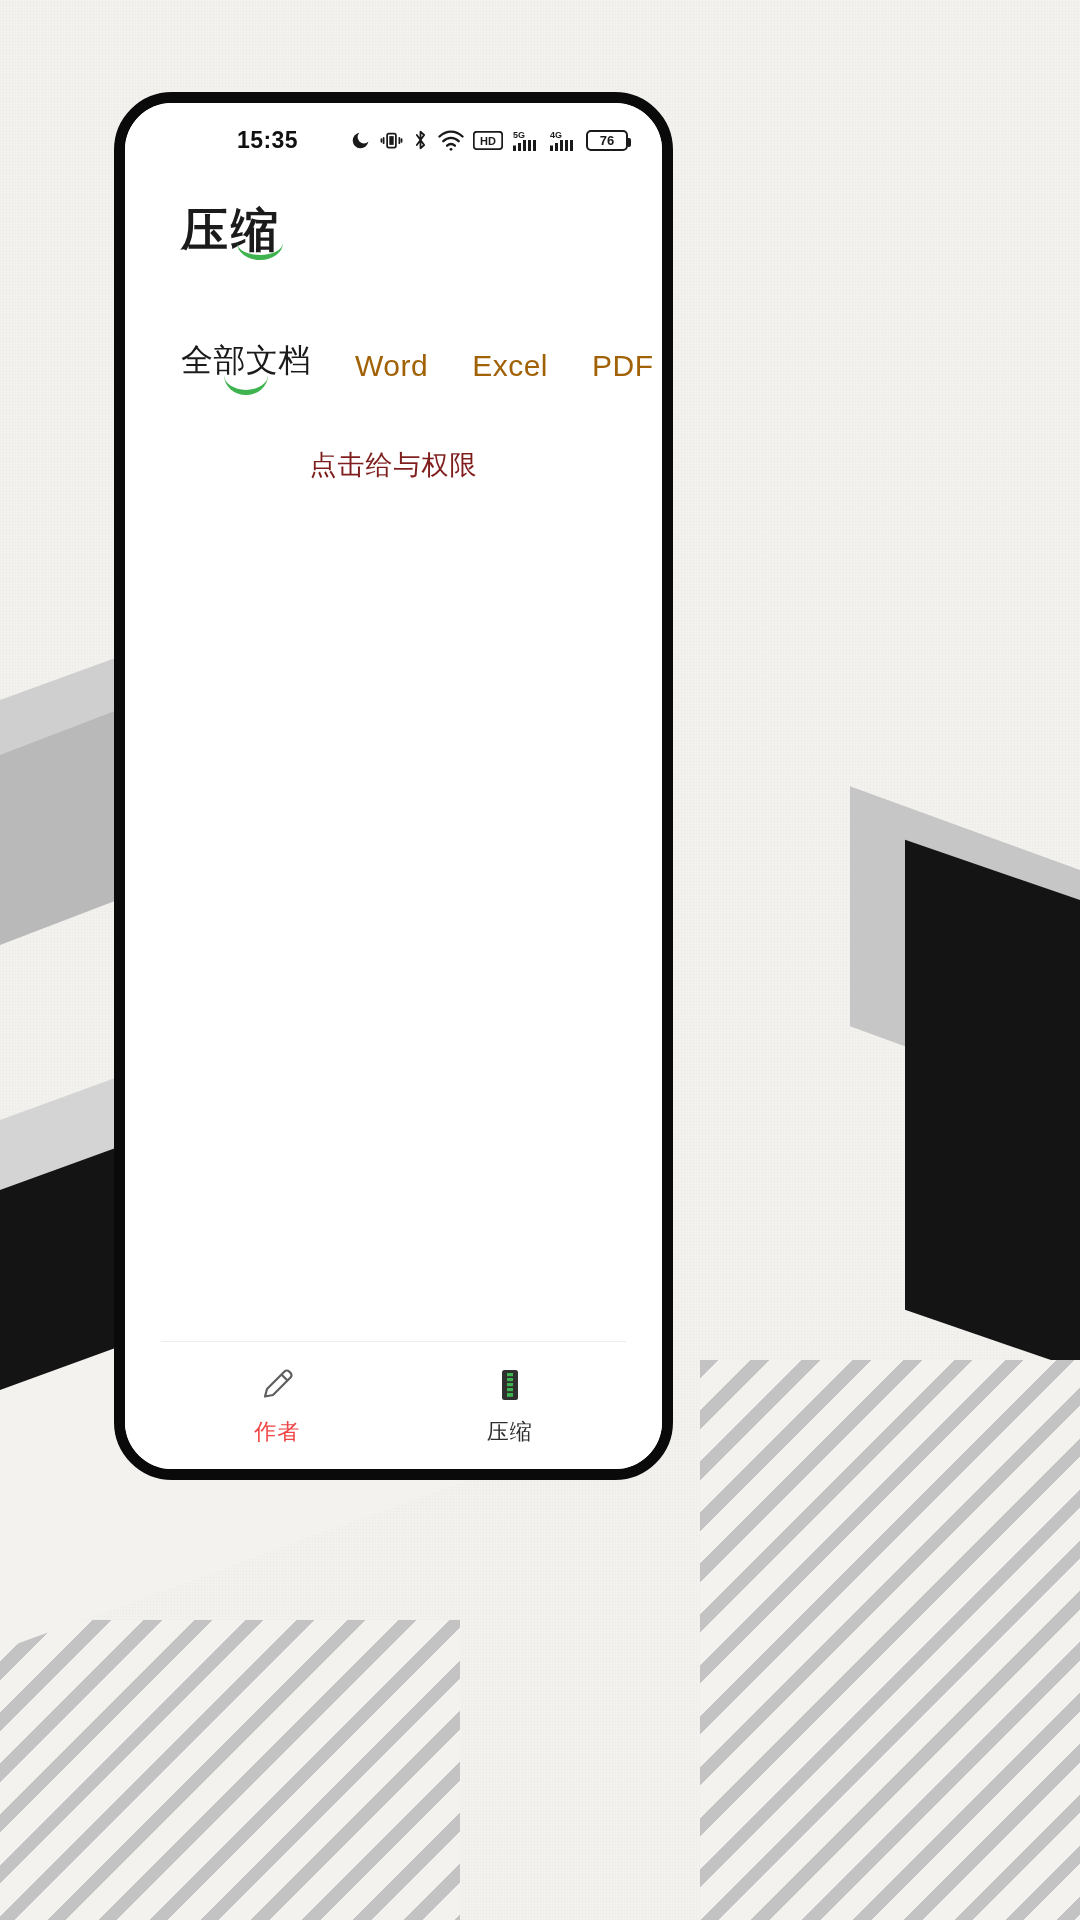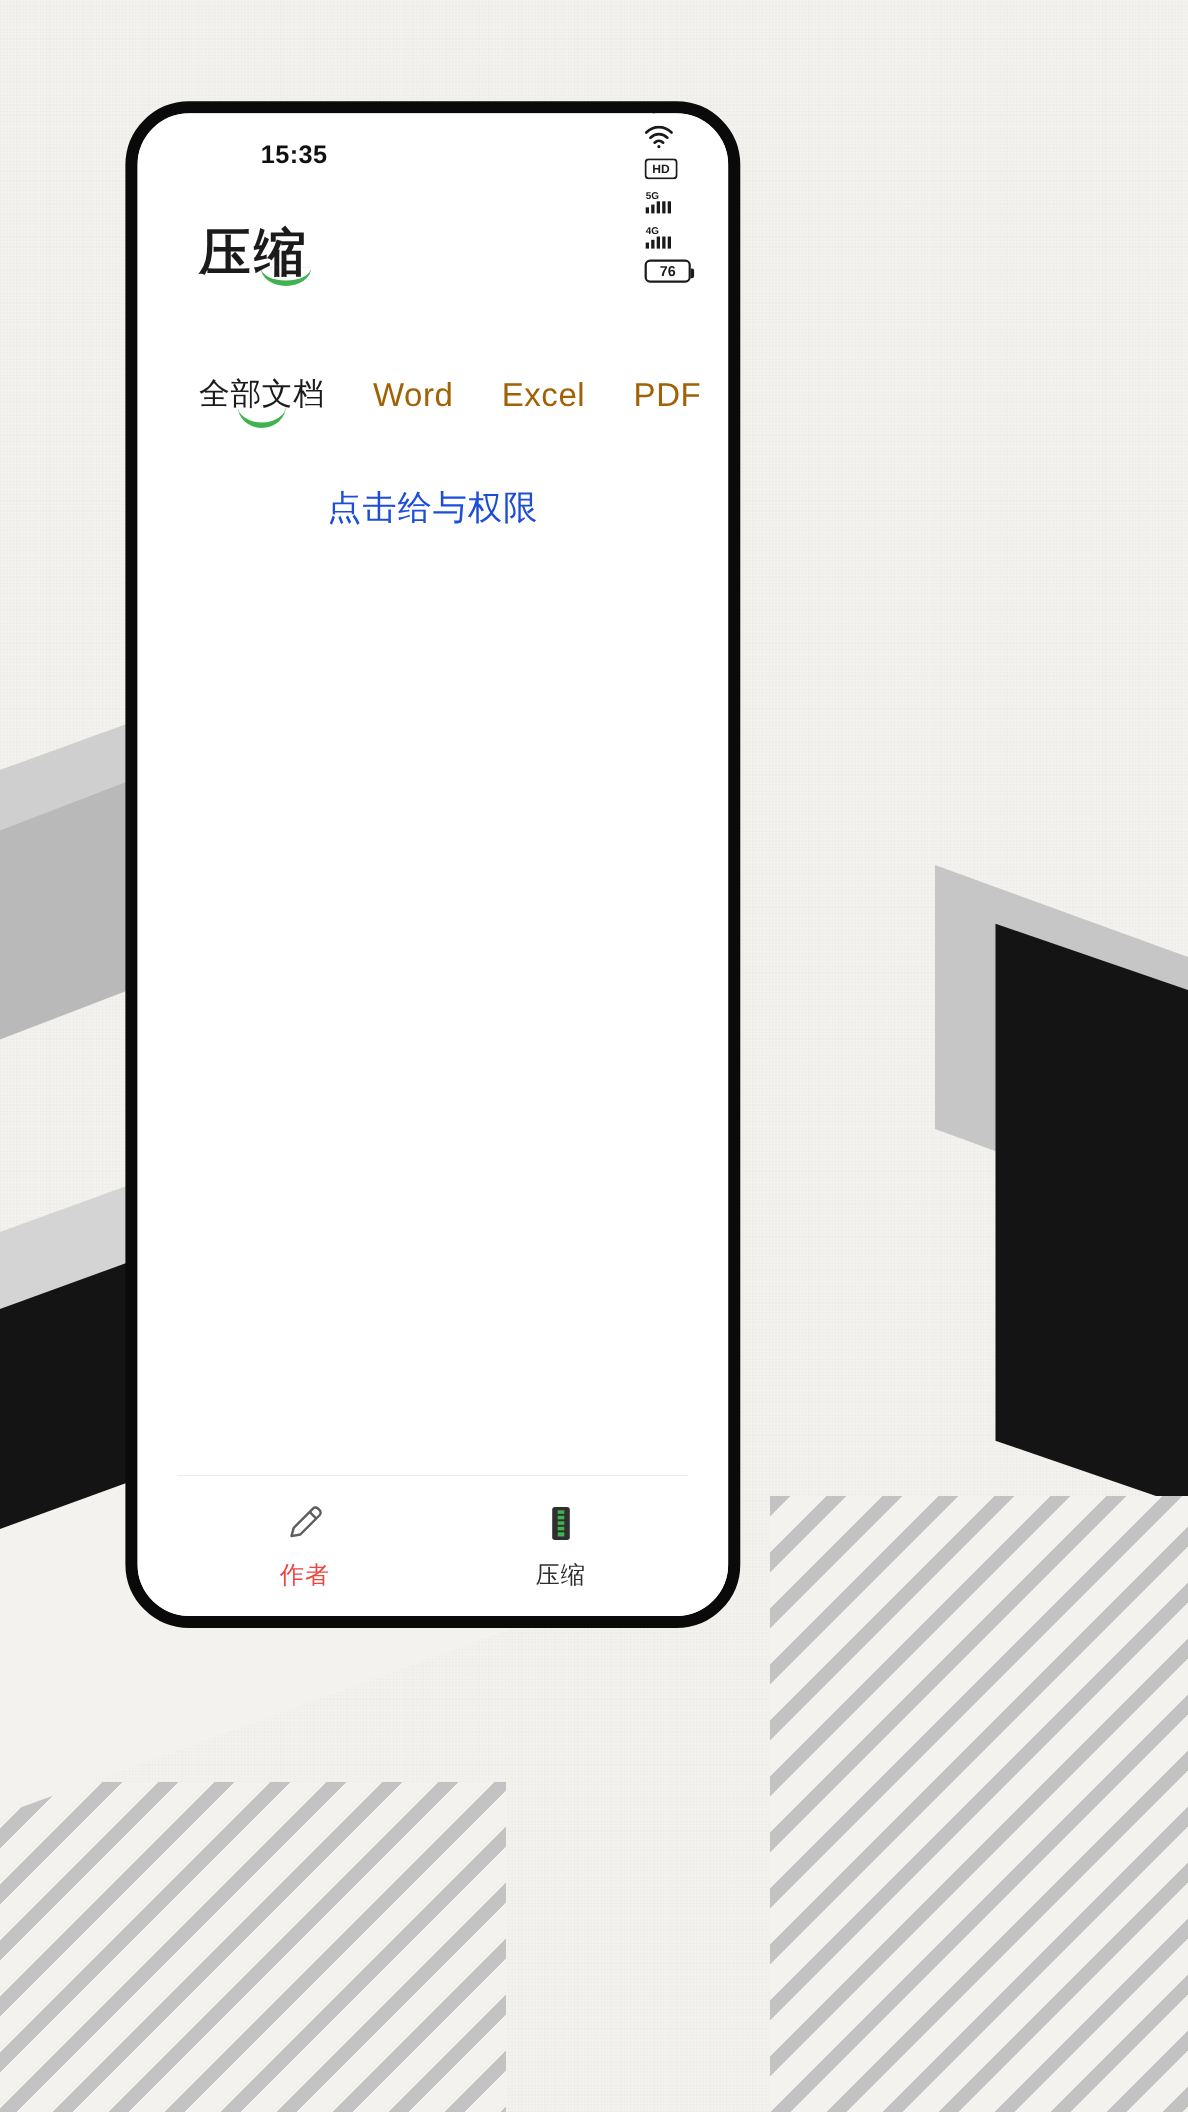--- a/index.html
+++ b/index.html
@@ -99,21 +99,21 @@
     padding:0 34px 0 0;
     flex-shrink:0;
   }
   .sb-time {
     font-size:23px; font-weight:700; color:#111;
     letter-spacing:.4px;
     margin-left:112px;
   }
   .sb-icons {
     margin-left:auto;
-    display:flex; gap:9px;flex-direction:column;
+    display:flex; align-items:center; gap:9px;
   }
   .sb-icons svg { display:block; }
   .ico-hd, .ico-batt { display:flex; align-items:center; }
   .batt-wrap {
     width:42px; height:21px;
     border:2px solid #1a1a1a; border-radius:5px;
     position:relative; display:flex; align-items:center;
     justify-content:center;
   }
   .batt-wrap::after {
@@ -158,35 +158,35 @@
     display:flex; align-items:flex-end;
     gap:44px;
     margin:82px 0 0 56px;
     flex-shrink:0;
   }
   .ftab { position:relative; padding-bottom:14px; }
   .ftab .ftab-label {
     font-size:30px; color:#a16207; letter-spacing:.5px;
     display:block;
   }
-  .ftab.active .ftab-label { color:#1b1b1b; font-size:28px; }
+  .ftab.active .ftab-label { color:#1b1b1b; font-size:32px; }
   .ftab.active::after {
     content:""; position:absolute;
     left:50%; transform:translateX(-50%);
     bottom:2px; width:44px; height:15px;
     border-bottom:5px solid #3eb34f;
     border-radius:0 0 50% 50%/0 0 100% 100%;
   }
 
   
   .perm-wrap {
     margin-top:50px; text-align:center; flex-shrink:0;
   }
   .perm-link {
-    font-size:31px; color:#1d4ed8; letter-spacing:1px;
+    font-size:27px; color:#7f1d1d; letter-spacing:1px;
     cursor:pointer;
   }
 
   .spacer { flex:1 1 auto; }
 
   
   .bottom-nav {
     border-top:1.5px solid #ececec;
     margin:0 36px;
     height:128px;

